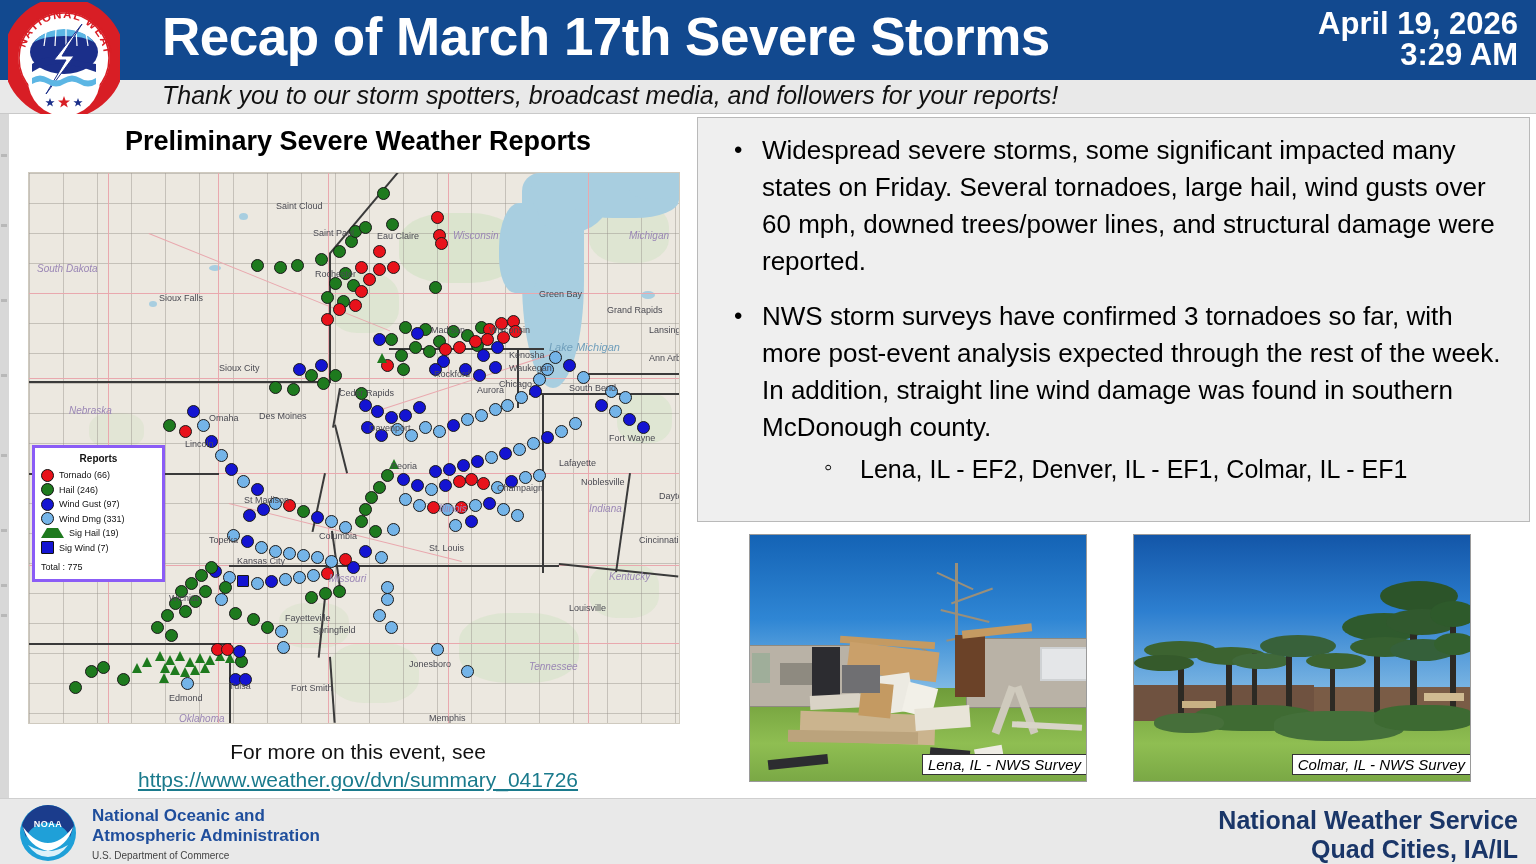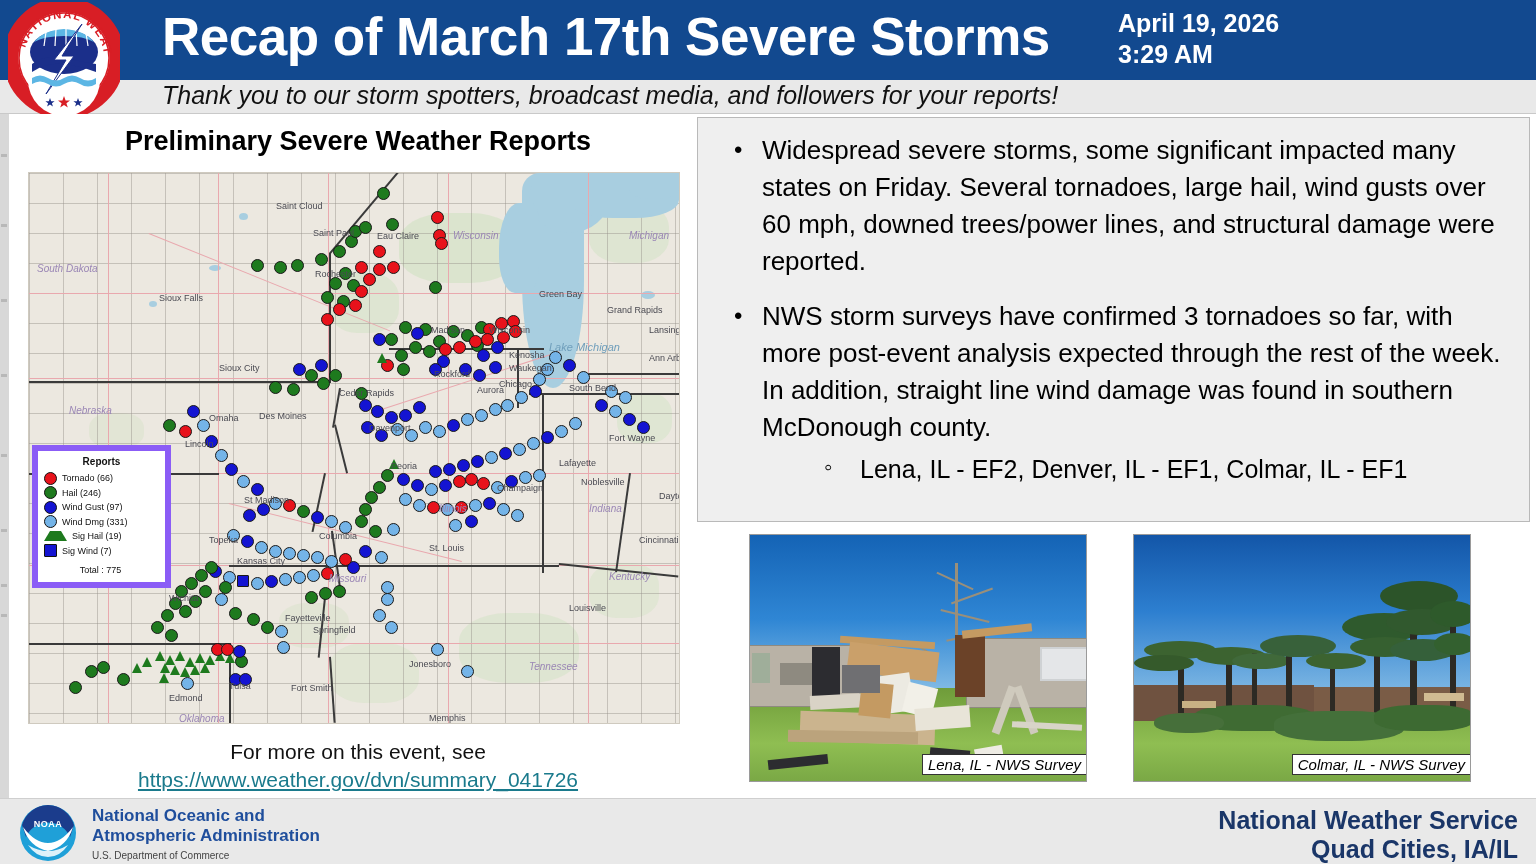--- a/index.html
+++ b/index.html
@@ -14,21 +14,21 @@
     position:absolute;left:0;top:0;width:1536px;height:80px;
     background:#12498f;
   }
   .header-title{
     position:absolute;left:162px;top:6px;
     font-size:53px;font-weight:bold;color:#ffffff;
     letter-spacing:-0.5px;white-space:nowrap;
   }
   .header-date{
     position:absolute;right:18px;top:8px;width:400px;
-    text-align:left;color:#ffffff;font-size:25px;font-weight:bold;
+    text-align:right;color:#ffffff;font-size:31px;font-weight:bold;
     line-height:31px;
   }
   .subhead{
     position:absolute;left:0;top:80px;width:1536px;height:33px;
     background:#e9e9e9;border-bottom:1px solid #c9c9c9;
   }
   .subhead-text{
     position:absolute;left:162px;top:1px;
     font-size:25px;font-style:italic;color:#111;white-space:nowrap;
   }
@@ -71,34 +71,34 @@
   }
   .mk{position:absolute;border:1px solid #1a1a1a;border-radius:50%;}
   .mk.tri{
     border:none;border-radius:0;width:0;height:0;
     border-left:5px solid transparent;border-right:5px solid transparent;
   }
   .mk.sq{border-radius:1px;}
   
   .legend{
     position:absolute;left:32px;top:445px;width:115px;
-    background:#ffffff;border:6px solid #8b5cf6;padding:5px 6px 7px 6px;
+    background:#ffffff;border:3px solid #8b5cf6;padding:5px 6px 7px 6px;
     font-size:9px;color:#111;z-index:30;
   }
   .legend-title{text-align:center;font-weight:bold;font-size:10px;margin-bottom:4px;}
   .legend-row{display:flex;align-items:center;height:14.5px;}
   .legend-swatch{width:11px;height:11px;margin-right:5px;flex:0 0 11px;
     border:1px solid #111;border-radius:50%;}
   .legend-swatch.tri{
     border:none;border-radius:0;width:0;height:0;margin-right:5px;
     border-left:6px solid transparent;border-right:6px solid transparent;
     border-bottom:10px solid #1e7a1e;
   }
   .legend-swatch.sq{border-radius:1px;}
-  .legend-total{text-align:center;margin-top:7px;font-size:9px;padding-right:2px;}
+  .legend-total{text-align:left;margin-top:7px;font-size:9px;padding-right:2px;}
   .more-info{
     position:absolute;left:28px;top:738px;width:660px;text-align:center;
     font-size:21px;color:#111;line-height:28px;
   }
   .more-info a{color:#1a7a8c;text-decoration:underline;}
   
   .bullet-box{
     position:absolute;left:697px;top:117px;width:833px;height:405px;
     background:#efefef;border:1px solid #b9b9b9;box-sizing:border-box;
   }

